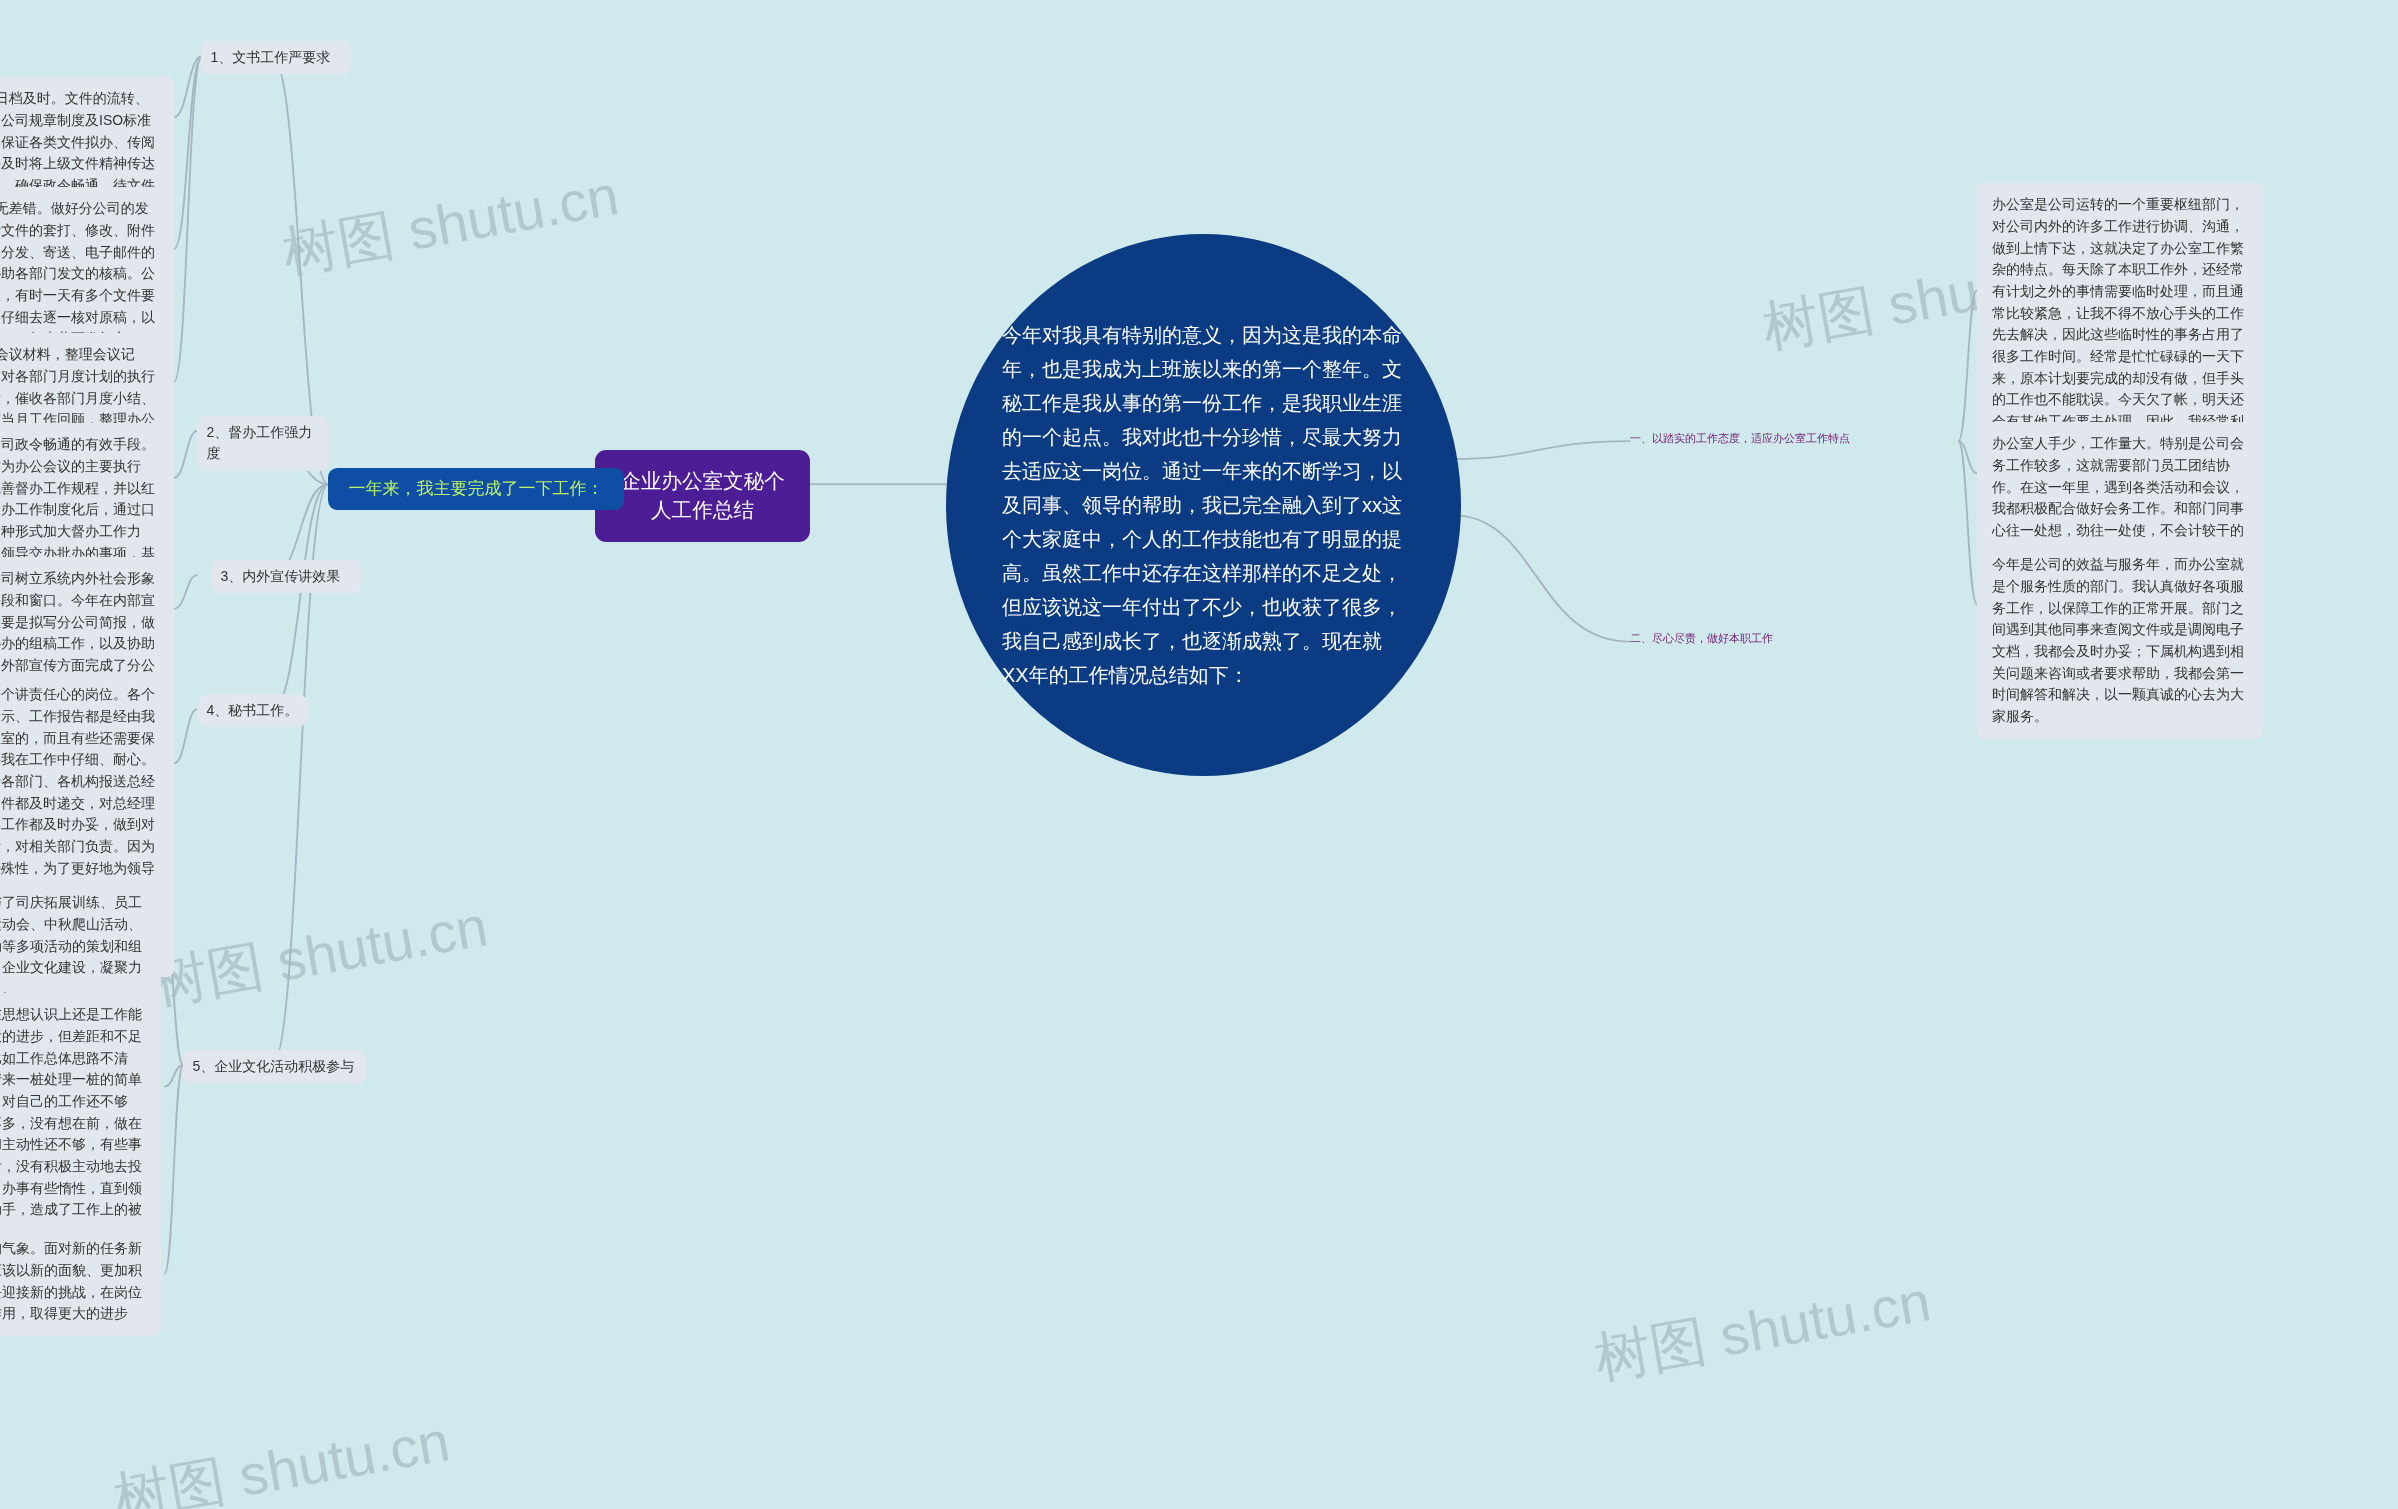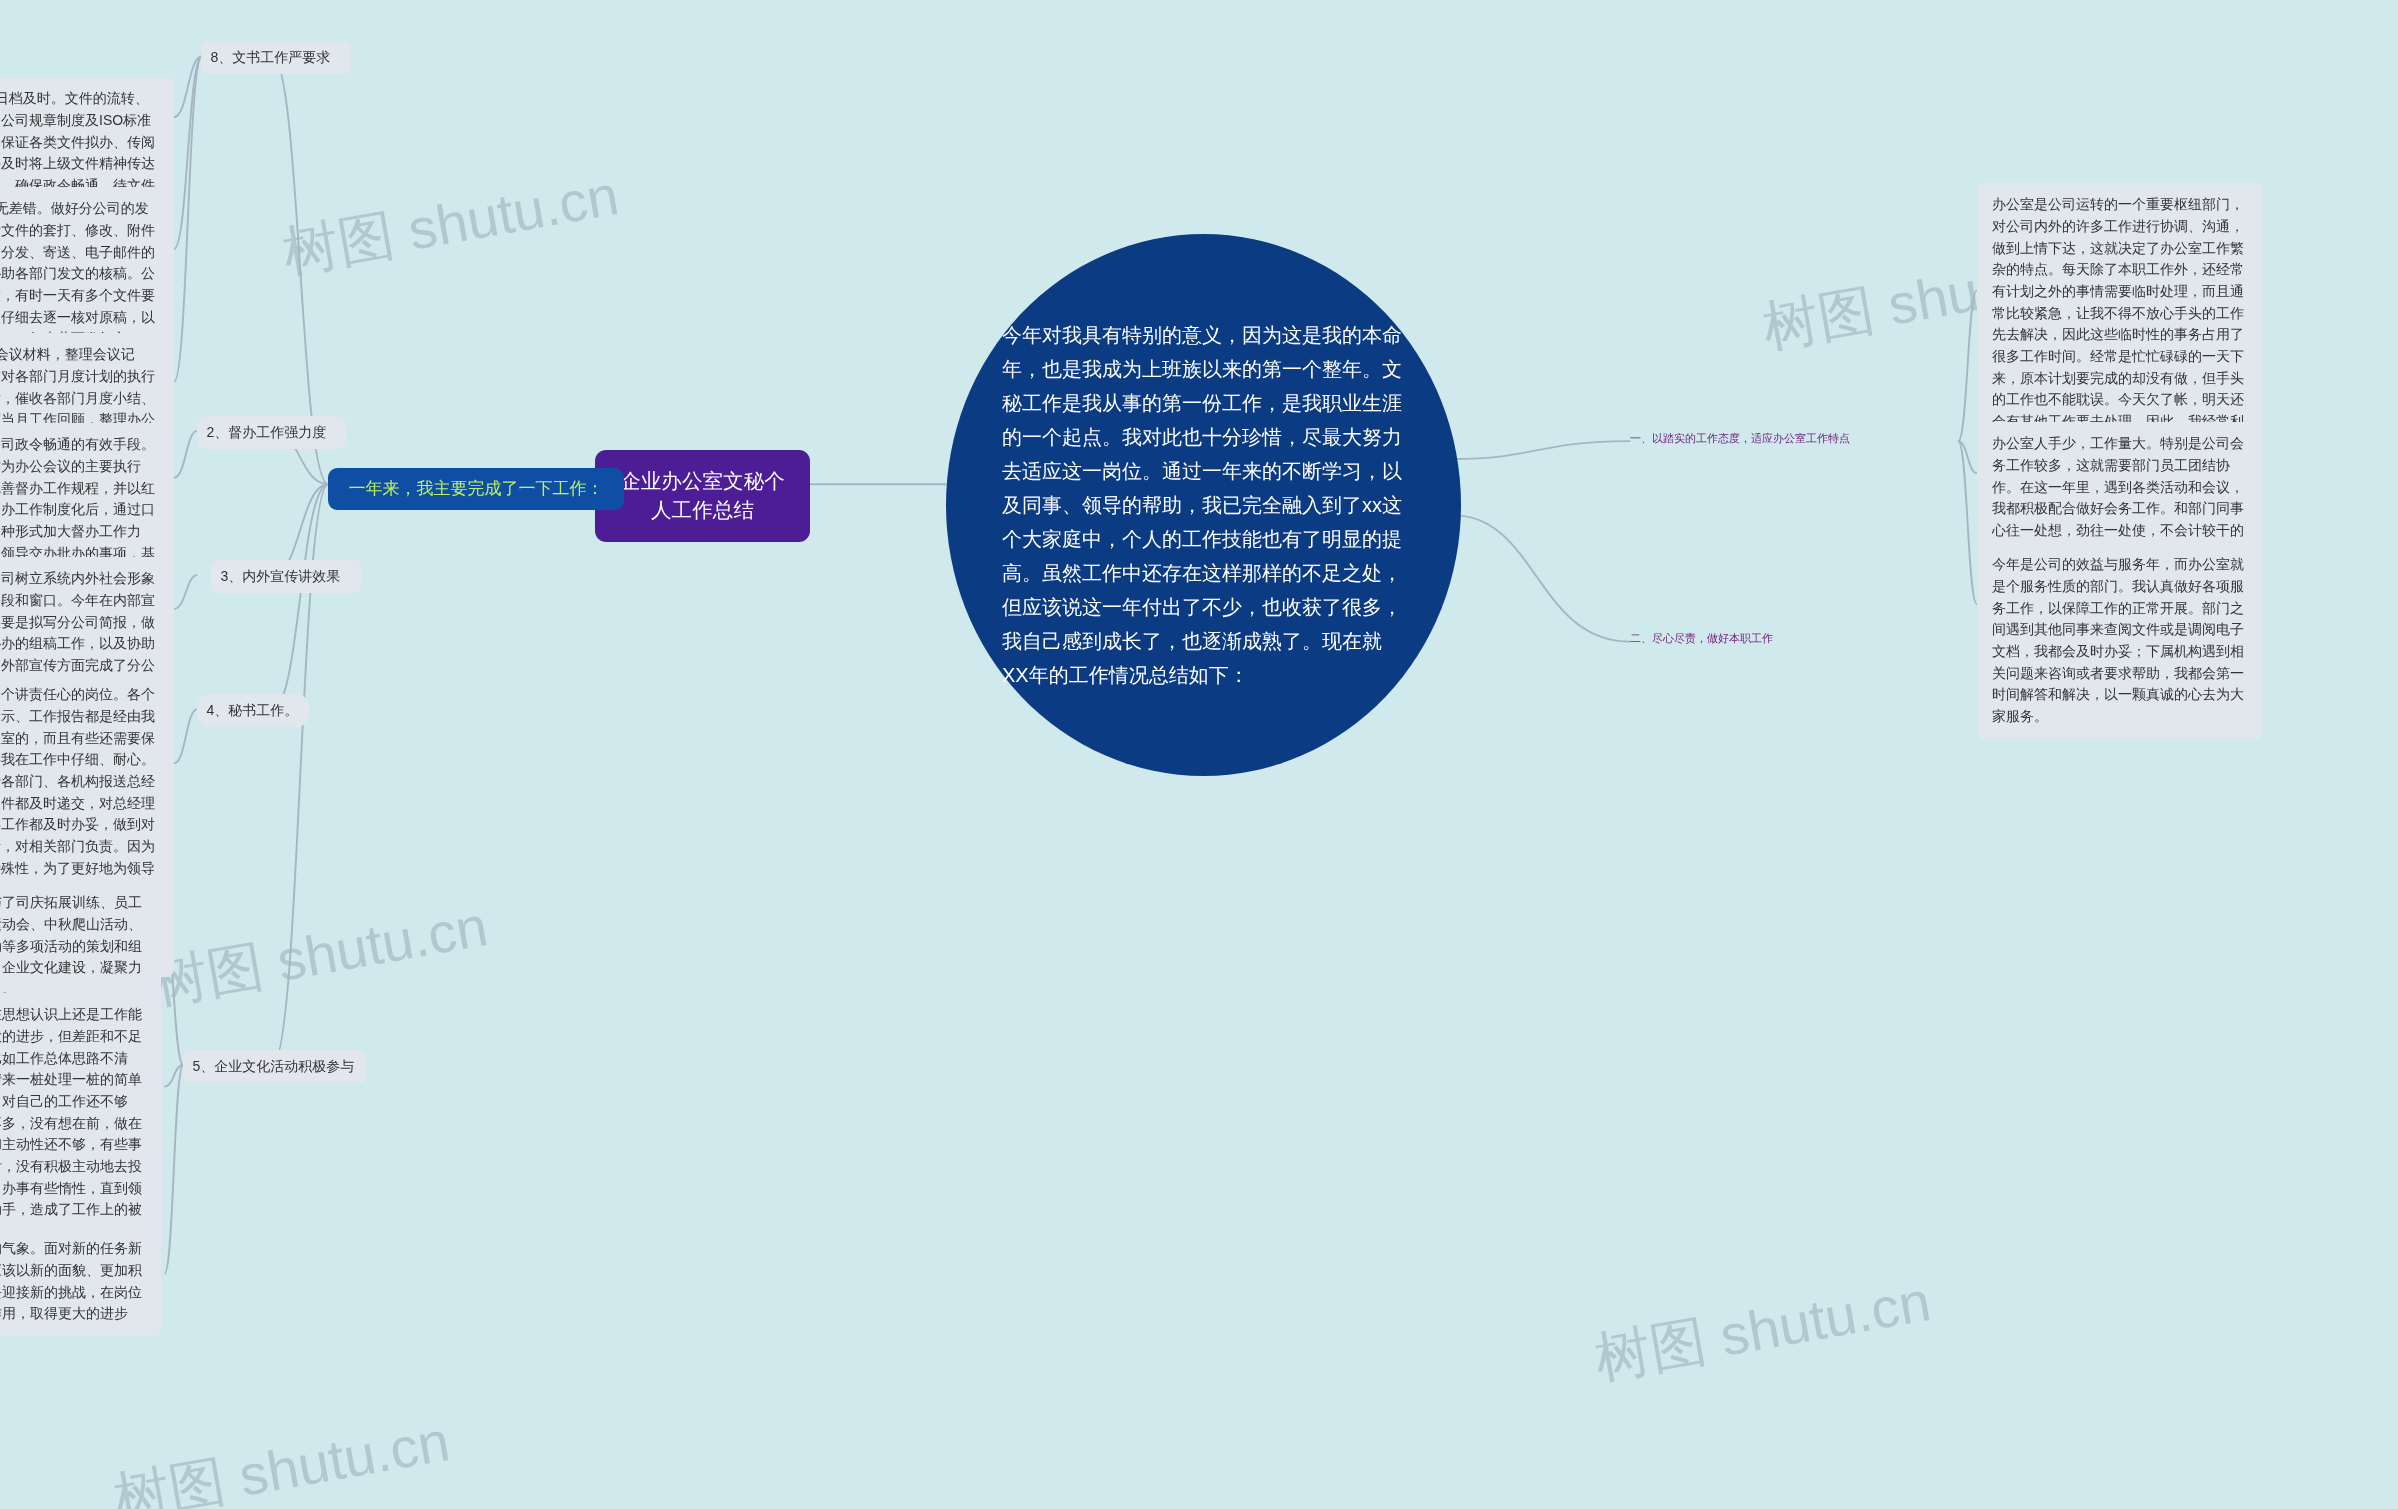--- a/index.html
+++ b/index.html
@@ -120,26 +120,26 @@
   <path d="M 2090 471 C 2100 471, 2100 505, 2110 505"></path>
   <path d="M 2090 471 C 2100 471, 2100 645, 2110 645"></path>
 </svg>
 
 <div class="node root" style="left:595px; top:450px;">企业办公室文秘个人工作总结</div>
 
 <div class="node ellipse" style="left:946px; top:234px;">今年对我具有特别的意义，因为这是我的本命年，也是我成为上班族以来的第一个整年。文秘工作是我从事的第一份工作，是我职业生涯的一个起点。我对此也十分珍惜，尽最大努力去适应这一岗位。通过一年来的不断学习，以及同事、领导的帮助，我已完全融入到了xx这个大家庭中，个人的工作技能也有了明显的提高。虽然工作中还存在这样那样的不足之处，但应该说这一年付出了不少，也收获了很多，我自己感到成长了，也逐渐成熟了。现在就XX年的工作情况总结如下：</div>
 
 <div class="node sub-blue" style="left:328px; top:468px;">一年来，我主要完成了一下工作：</div>
 
-<div class="node gray" style="left:201px; top:41px; width:150px; padding:5.6px 9.4px;">8、文书工作严要求</div>
+<div class="node gray" style="left:201px; top:41px; width:150px; padding:5.6px 9.4px;">1、文书工作严要求</div>
 <div class="node gray" style="left:-98px; top:77px; width:272px;">1）公文轮阅日档及时。文件的流转、阅办严格按照公司规章制度及ISO标准化流程要求，保证各类文件拟办、传阅的时效性，并及时将上级文件精神传达至各基层机构，确保政令畅通。待文件阅办完毕后，负责文件的归档、保管以及查阅。</div>
 <div class="node gray" style="left:-98px; top:187px; width:272px;">2）下发公文无差错。做好分公司的发文工作，负责文件的套打、修改、附件扫描、红文的分发、寄送、电子邮件的发送，同时协助各部门发文的核稿。公司发文量较大，有时一天有多个文件要下发，我都是仔细去逐一核对原稿，以确保发文质量。一年来共下发红文X份。同时负责办公室发文的拟稿，以及各类活动会议通知的拟写。</div>
 <div class="node gray" style="left:-98px; top:333px; width:272px;">3）编写办公会议材料，整理会议记录。每个月末对各部门月度计划的执行情况进行核对，催收各部门月度小结、计划，并拟写当月工作回顾，整理办公会议材料汇编成册，供总经理室参考。办公会议结束后，及时整理会议记录，待总经理修改后，送至各部门轮阅。</div>
 
-<div class="node gray" style="left:197px; top:416px; width:150px; padding:5.6px 9.4px;border-radius:11px;">2、督办工作强力度</div>
+<div class="node gray" style="left:197px; top:416px; width:132px; padding:5.6px 9.4px;border-radius:11px;">2、督办工作强力度</div>
 <div class="node gray" style="left:-98px; top:423px; width:272px;">督办是确保公司政令畅通的有效手段。今年以来，作为办公会议的主要执行人，在修订完善督办工作规程，并以红文的形式将督办工作制度化后，通过口头、书面等多种形式加大督办工作力度。抓好公司领导交办批办的事项，基层单位对上级公司精神贯彻执行进度落实情况以及领导交办的临时性工作，并定期向总经理室反馈。</div>
 
 <div class="node gray" style="left:197px; top:560px; width:150px; padding:5.6px 9.4px;margin-left:14px;">3、内外宣传讲效果</div>
 <div class="node gray" style="left:-98px; top:557px; width:272px;">宣传工作是公司树立系统内外社会形象的一个重要手段和窗口。今年在内部宣传方面，我主要是拟写分公司简报，做好《xx报》协办的组稿工作，以及协助板报的编发。外部宣传方面完成了分公司更名广告、司庆祝贺广告、元旦贺新年广告的刊登，同时每月基本做到了有信息登报。</div>
 
 <div class="node gray" style="left:197px; top:694px; width:112px; padding:5.6px 9.4px;border-radius:13px;">4、秘书工作。</div>
 <div class="node gray" style="left:-98px; top:673px; width:272px;">秘书岗位是一个讲责任心的岗位。各个部门的很多请示、工作报告都是经由我手交给总经理室的，而且有些还需要保密。这就需要我在工作中仔细、耐心。一年来，对于各部门、各机构报送总经理室的各类文件都及时递交，对总经理室交办的各类工作都及时办妥，做到对总经理室负责，对相关部门负责。因为这个岗位的特殊性，为了更好地为领导服务，保证各项日常工作的开展，每天我基本上10点多钟才下班。有时碰到临时性的任务，需要加班加点，我都毫无怨言，认真完成工作。</div>
 
 <div class="node gray" style="left:183px; top:1050px; width:183px; padding:5.6px 9.4px;">5、企业文化活动积极参与</div>
 <div class="node gray" style="left:-111px; top:881px; width:272px;">一年来积极参与了司庆拓展训练、员工家属会、全省运动会、中秋爬山活动、比学习竞赛活动等多项活动的策划和组织工作，为公司企业文化建设，凝聚力工程出了一份力。</div>

